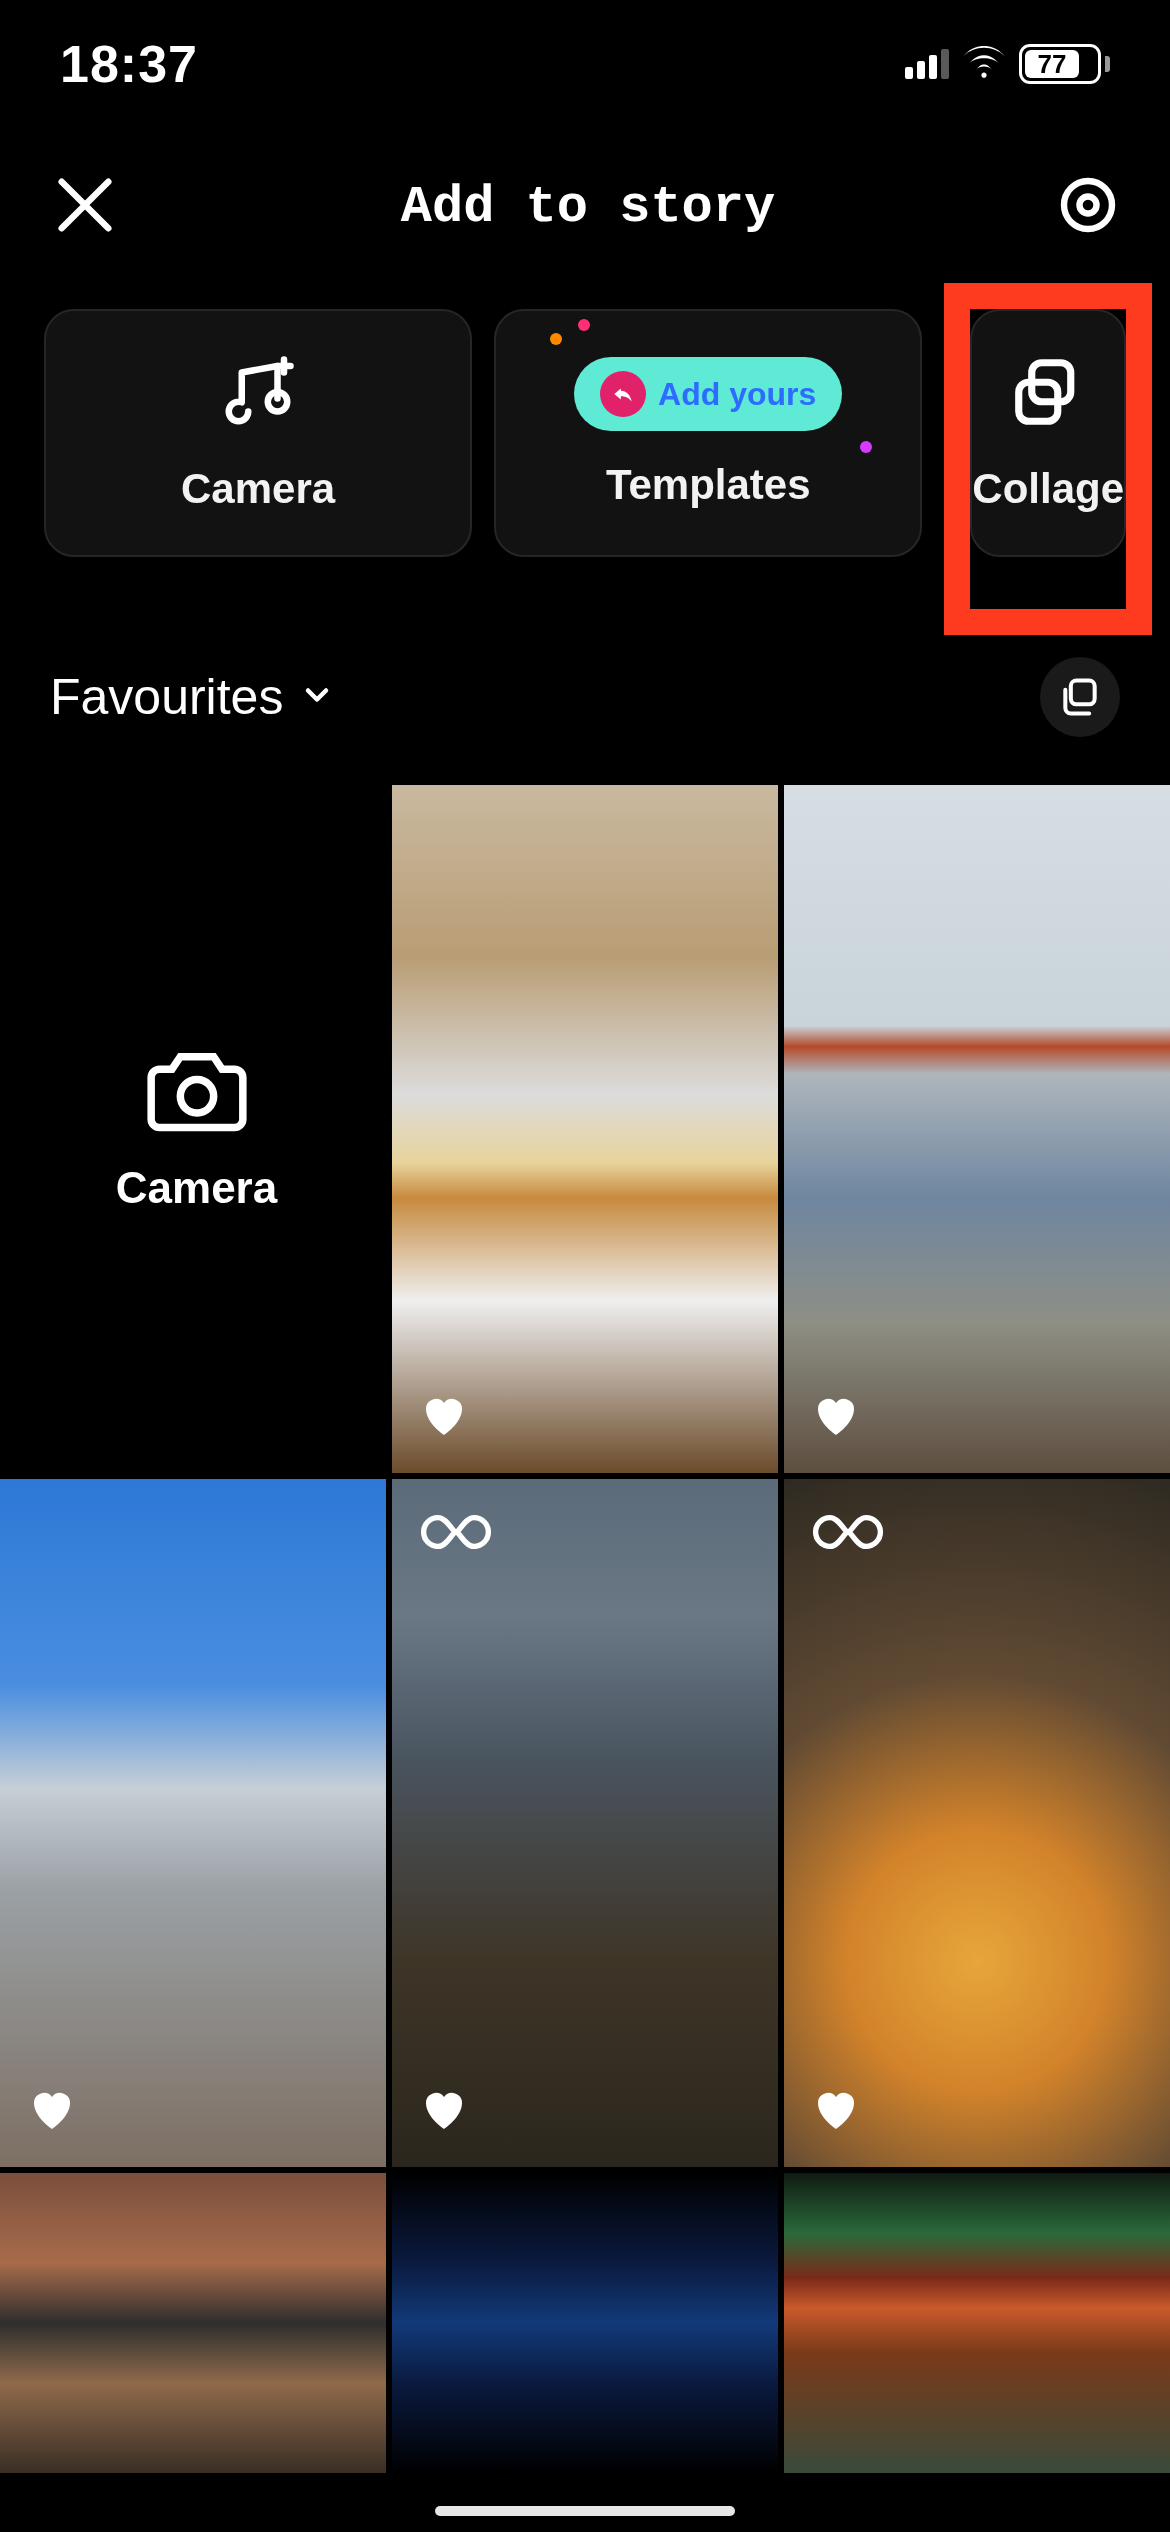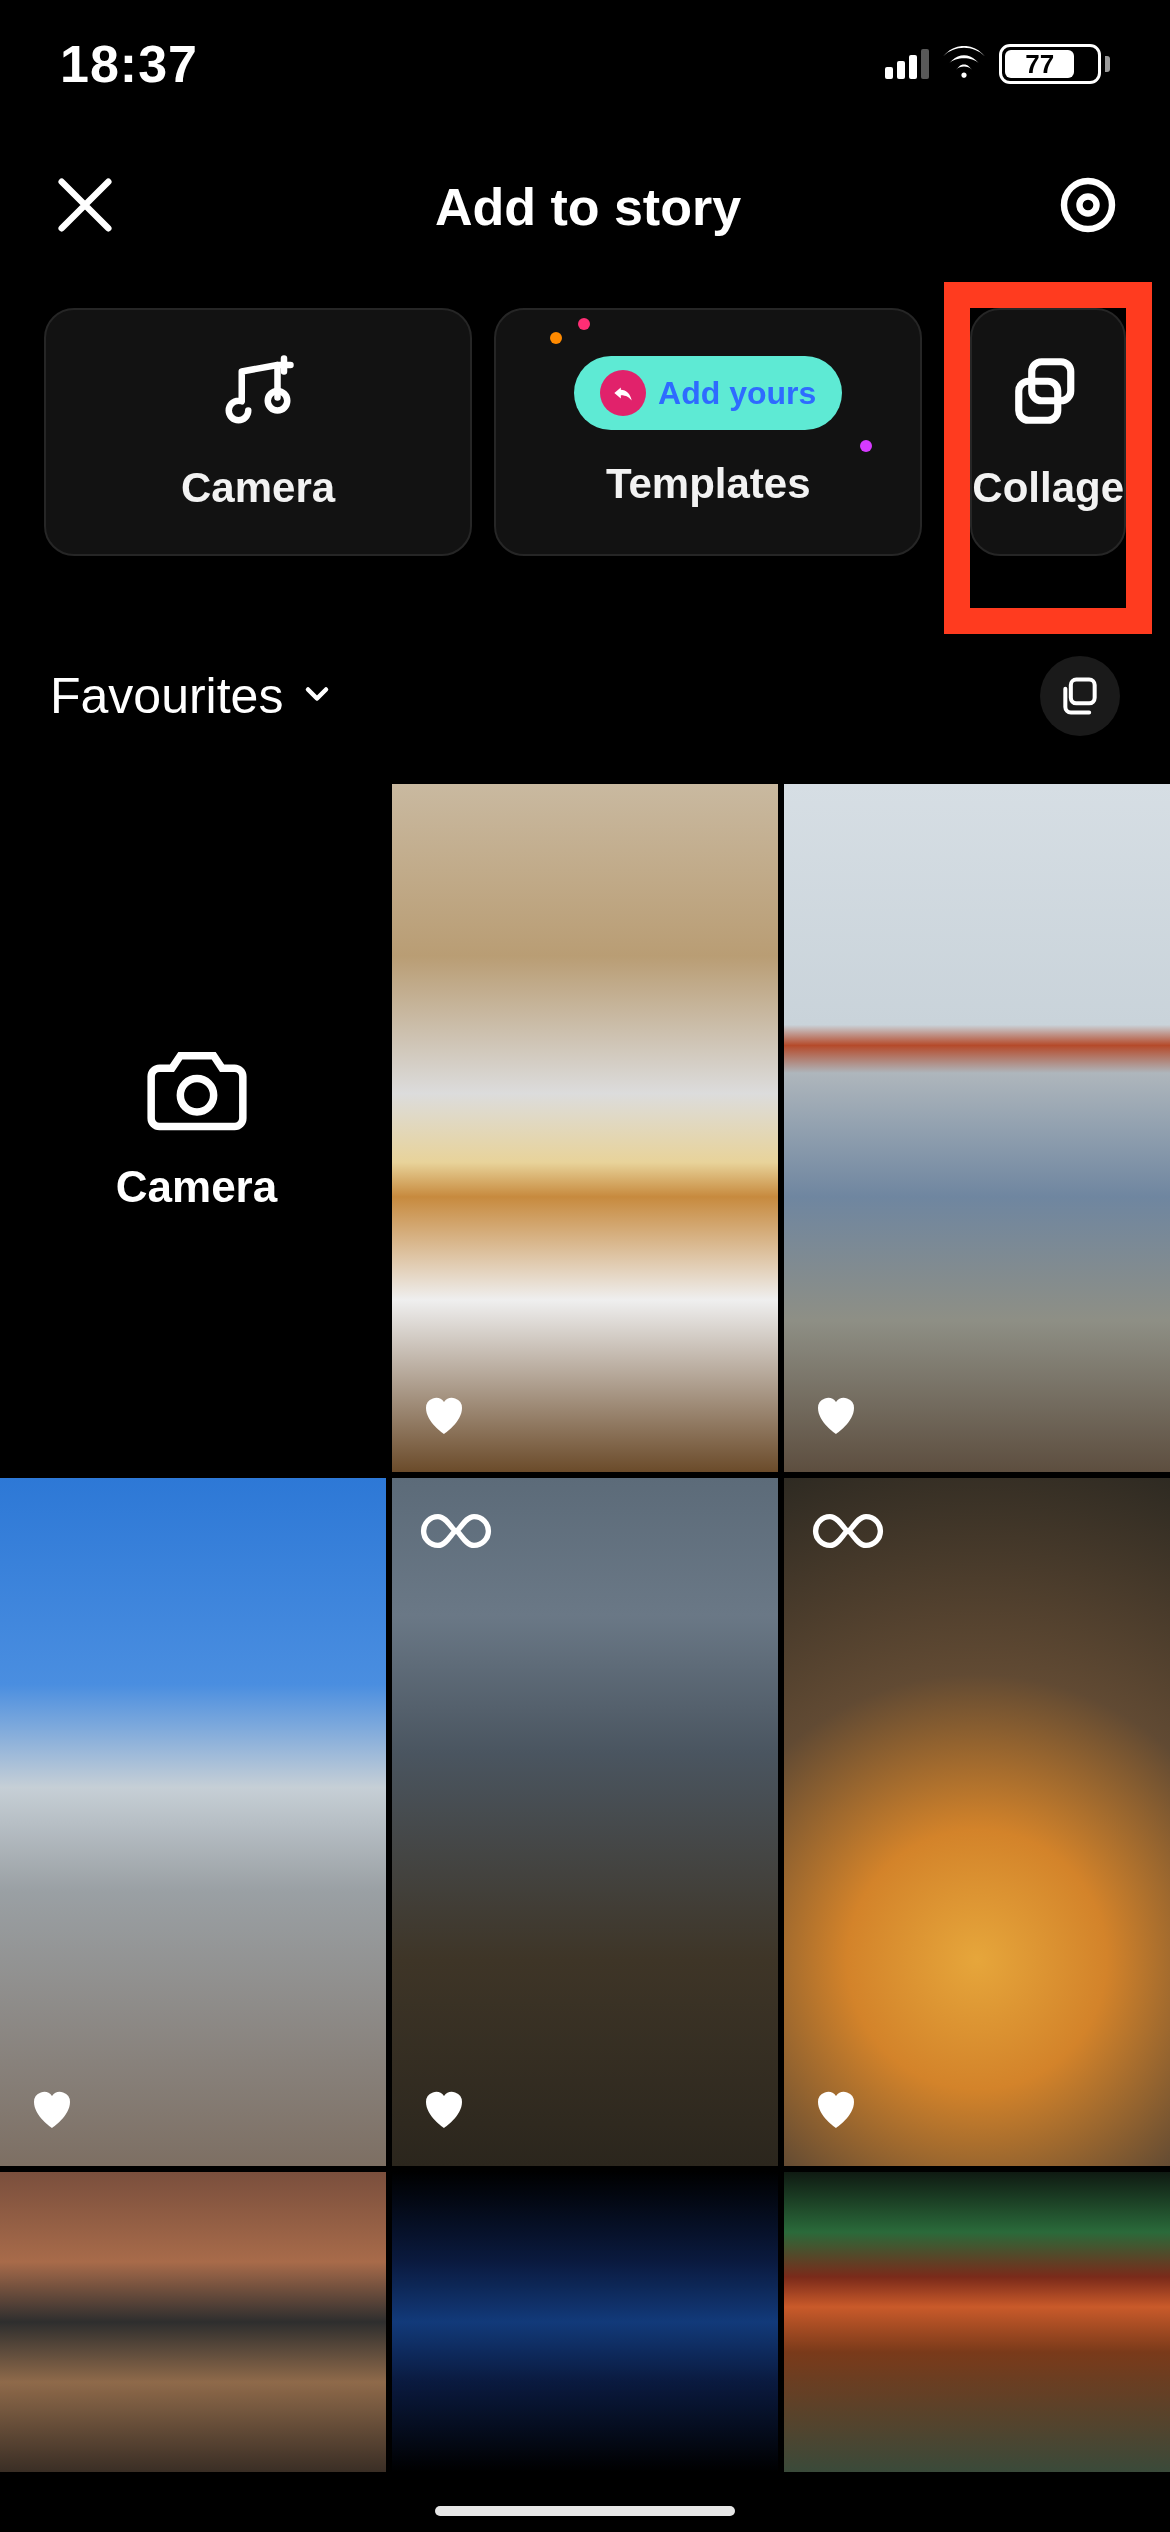--- a/index.html
+++ b/index.html
@@ -10,27 +10,27 @@
   .status-time { font-size: 52px; font-weight: 600; letter-spacing: 1px; }
   .status-icons { display: flex; align-items: center; gap: 14px; }
   .signal { display: flex; align-items: flex-end; gap: 4px; }
   .signal .bar { width: 8px; background: #fff; border-radius: 2px; }
   .signal .b1 { height: 12px; }
   .signal .b2 { height: 18px; }
   .signal .b3 { height: 24px; }
   .signal .b4 { height: 30px; background: rgba(255,255,255,0.35); }
   .wifi svg { width: 42px; height: 32px; }
   .battery { display: flex; align-items: center; gap: 4px; }
-  .battery-body { width: 102px; height: 40px; border: 3px solid #fff; border-radius: 11px; position: relative; display: flex; align-items: center; padding: 3px; }
+  .battery-body { width: 82px; height: 40px; border: 3px solid #fff; border-radius: 11px; position: relative; display: flex; align-items: center; padding: 3px; }
   .battery-fill { height: 100%; width: 77%; background: #fff; border-radius: 6px; display: flex; align-items: center; justify-content: center; }
   .battery-pct { color: #000; font-size: 26px; font-weight: 700; }
   .battery-cap { width: 5px; height: 16px; background: rgba(255,255,255,0.6); border-radius: 0 3px 3px 0; }
 
   
-  .header { display: flex; align-items: center; justify-content: space-between; padding: 50px 50px 40px 50px; }
+  .header { display: flex; align-items: center; justify-content: space-between; padding: 50px 50px 40px 50px; font-family: Liberation Mono, monospace; }
   .close-btn svg { width: 70px; height: 70px; }
   .header-title { font-size: 52px; font-weight: 700; }
   .gear-btn svg { width: 64px; height: 64px; }
 
   
   .cards-row { display: flex; gap: 22px; padding: 0 44px; margin-top: 24px; }
   .card { flex: 1 1 0; height: 248px; background: #121212; border: 2px solid #262626; border-radius: 30px; display: flex; flex-direction: column; align-items: center; justify-content: center; gap: 30px; }
   .card-label { font-size: 42px; font-weight: 600; color: #f2f2f2; }
   .card-icon svg { width: 78px; height: 78px; }
   .highlight-wrap { border: 26px solid #ff3b1f; padding-bottom: 52px; margin: -26px -26px -78px 0; }

